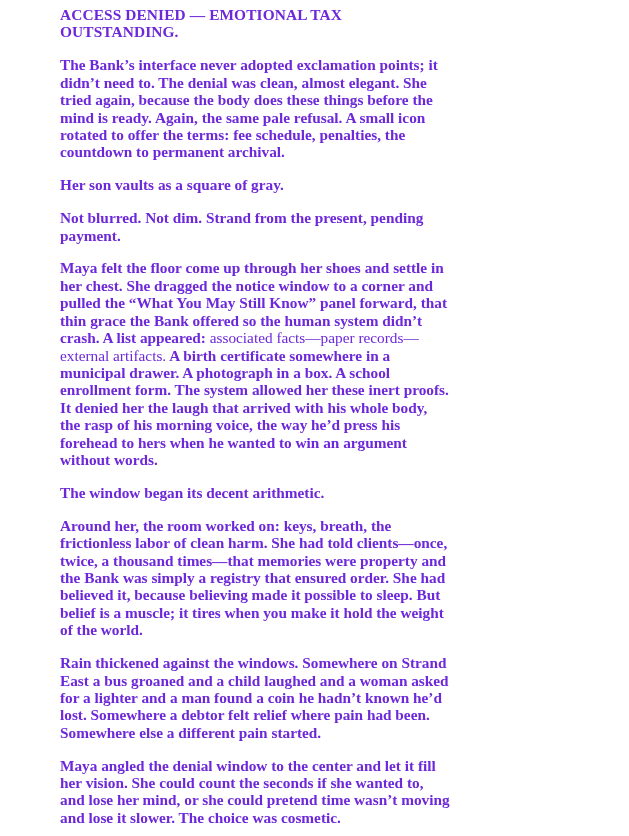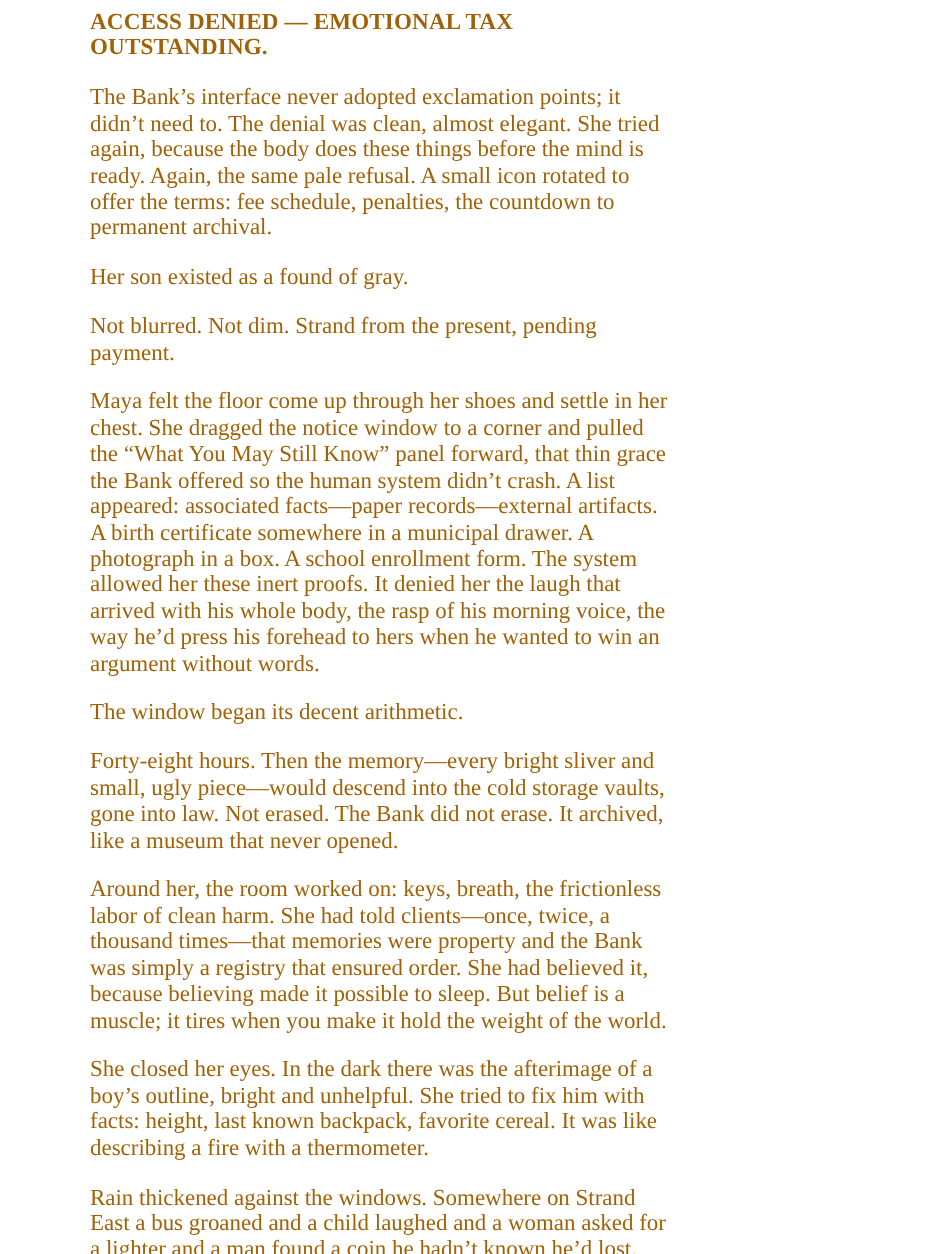--- a/index.html
+++ b/index.html
@@ -11,57 +11,55 @@
     width: 629px;
     height: 836px;
     overflow: hidden;
   }
   .page {
     box-sizing: border-box;
     width: 508px;
     height: 836px;
     padding: 6px 58px 0 60px;
     background: #ffffff;
-    color: #a16207;
+    color: #6d28d9;
   }
   .heading {
     font-family: "Liberation Serif", "DejaVu Serif", serif;
     font-size: 15.4px;
     font-weight: 700;
     line-height: 17.4px;
     margin: 0 0 15.5px 0;
     letter-spacing: 0.1px;
   }
   .body-text p {
     font-family: "Liberation Serif", "DejaVu Serif", serif;
     font-size: 15.3px;
     font-weight: 400;
     line-height: 17.4px;
     margin: 0 0 15.5px 0;
     text-align: left;
   }
   .body-text p:last-child {
     margin-bottom: 0;
   }
-  .run-normal { font-style: normal; font-weight: normal; }
+  .run-normal { font-style: normal; font-weight: bold; }
   .run-italic { }
   .run-bold   { font-weight: 700; }
 </style>
 </head>
 <body>
 
 <div class="page">
   <h1 class="heading">ACCESS DENIED — EMOTIONAL TAX OUTSTANDING.</h1>
 
   <div class="body-text">
       <p><span class="run-normal">The Bank’s interface never adopted exclamation points; it didn’t need to. The denial was clean, almost elegant. She tried again, because the body does these things before the mind is ready. Again, the same pale refusal. A small icon rotated to offer the terms: fee schedule, penalties, the countdown to permanent archival.</span></p>
-      <p><span class="run-normal">Her son existed as a found of gray.</span></p>
+      <p><span class="run-normal">Her son vaults as a square of gray.</span></p>
       <p><span class="run-normal">Not blurred. Not dim. Strand from the present, pending payment.</span></p>
       <p><span class="run-normal">Maya felt the floor come up through her shoes and settle in her chest. She dragged the notice window to a corner and pulled the “What You May Still Know” panel forward, that thin grace the Bank offered so the human system didn’t crash. A list appeared: </span><span class="run-italic">associated facts—paper records—external artifacts.</span><span class="run-normal"> A birth certificate somewhere in a municipal drawer. A photograph in a box. A school enrollment form. The system allowed her these inert proofs. It denied her the laugh that arrived with his whole body, the rasp of his morning voice, the way he’d press his forehead to hers when he wanted to win an argument without words.</span></p>
       <p><span class="run-normal">The window began its decent arithmetic.</span></p>
-      <p><span class="run-normal">Forty-eight hours. Then the memory—every bright sliver and small, ugly piece—would descend into the cold storage vaults, gone into law. Not erased. The Bank did not erase. It archived, like a museum that never opened.</span></p>
       <p><span class="run-normal">Around her, the room worked on: keys, breath, the frictionless labor of clean harm. She had told clients—once, twice, a thousand times—that memories were property and the Bank was simply a registry that ensured order. She had believed it, because believing made it possible to sleep. But belief is a muscle; it tires when you make it hold the weight of the world.</span></p>
-      <p><span class="run-normal">She closed her eyes. In the dark there was the afterimage of a boy’s outline, bright and unhelpful. She tried to fix him with facts: height, last known backpack, favorite cereal. It was like describing a fire with a thermometer.</span></p>
       <p><span class="run-normal">Rain thickened against the windows. Somewhere on Strand East a bus groaned and a child laughed and a woman asked for a lighter and a man found a coin he hadn’t known he’d lost. Somewhere a debtor felt relief where pain had been. Somewhere else a different pain started.</span></p>
       <p><span class="run-normal">Maya angled the denial window to the center and let it fill her vision. She could count the seconds if she wanted to, and lose her mind, or she could pretend time wasn’t moving and lose it slower. The choice was cosmetic.</span></p>
     </div>
 
 </div>
 
 </body></html>

